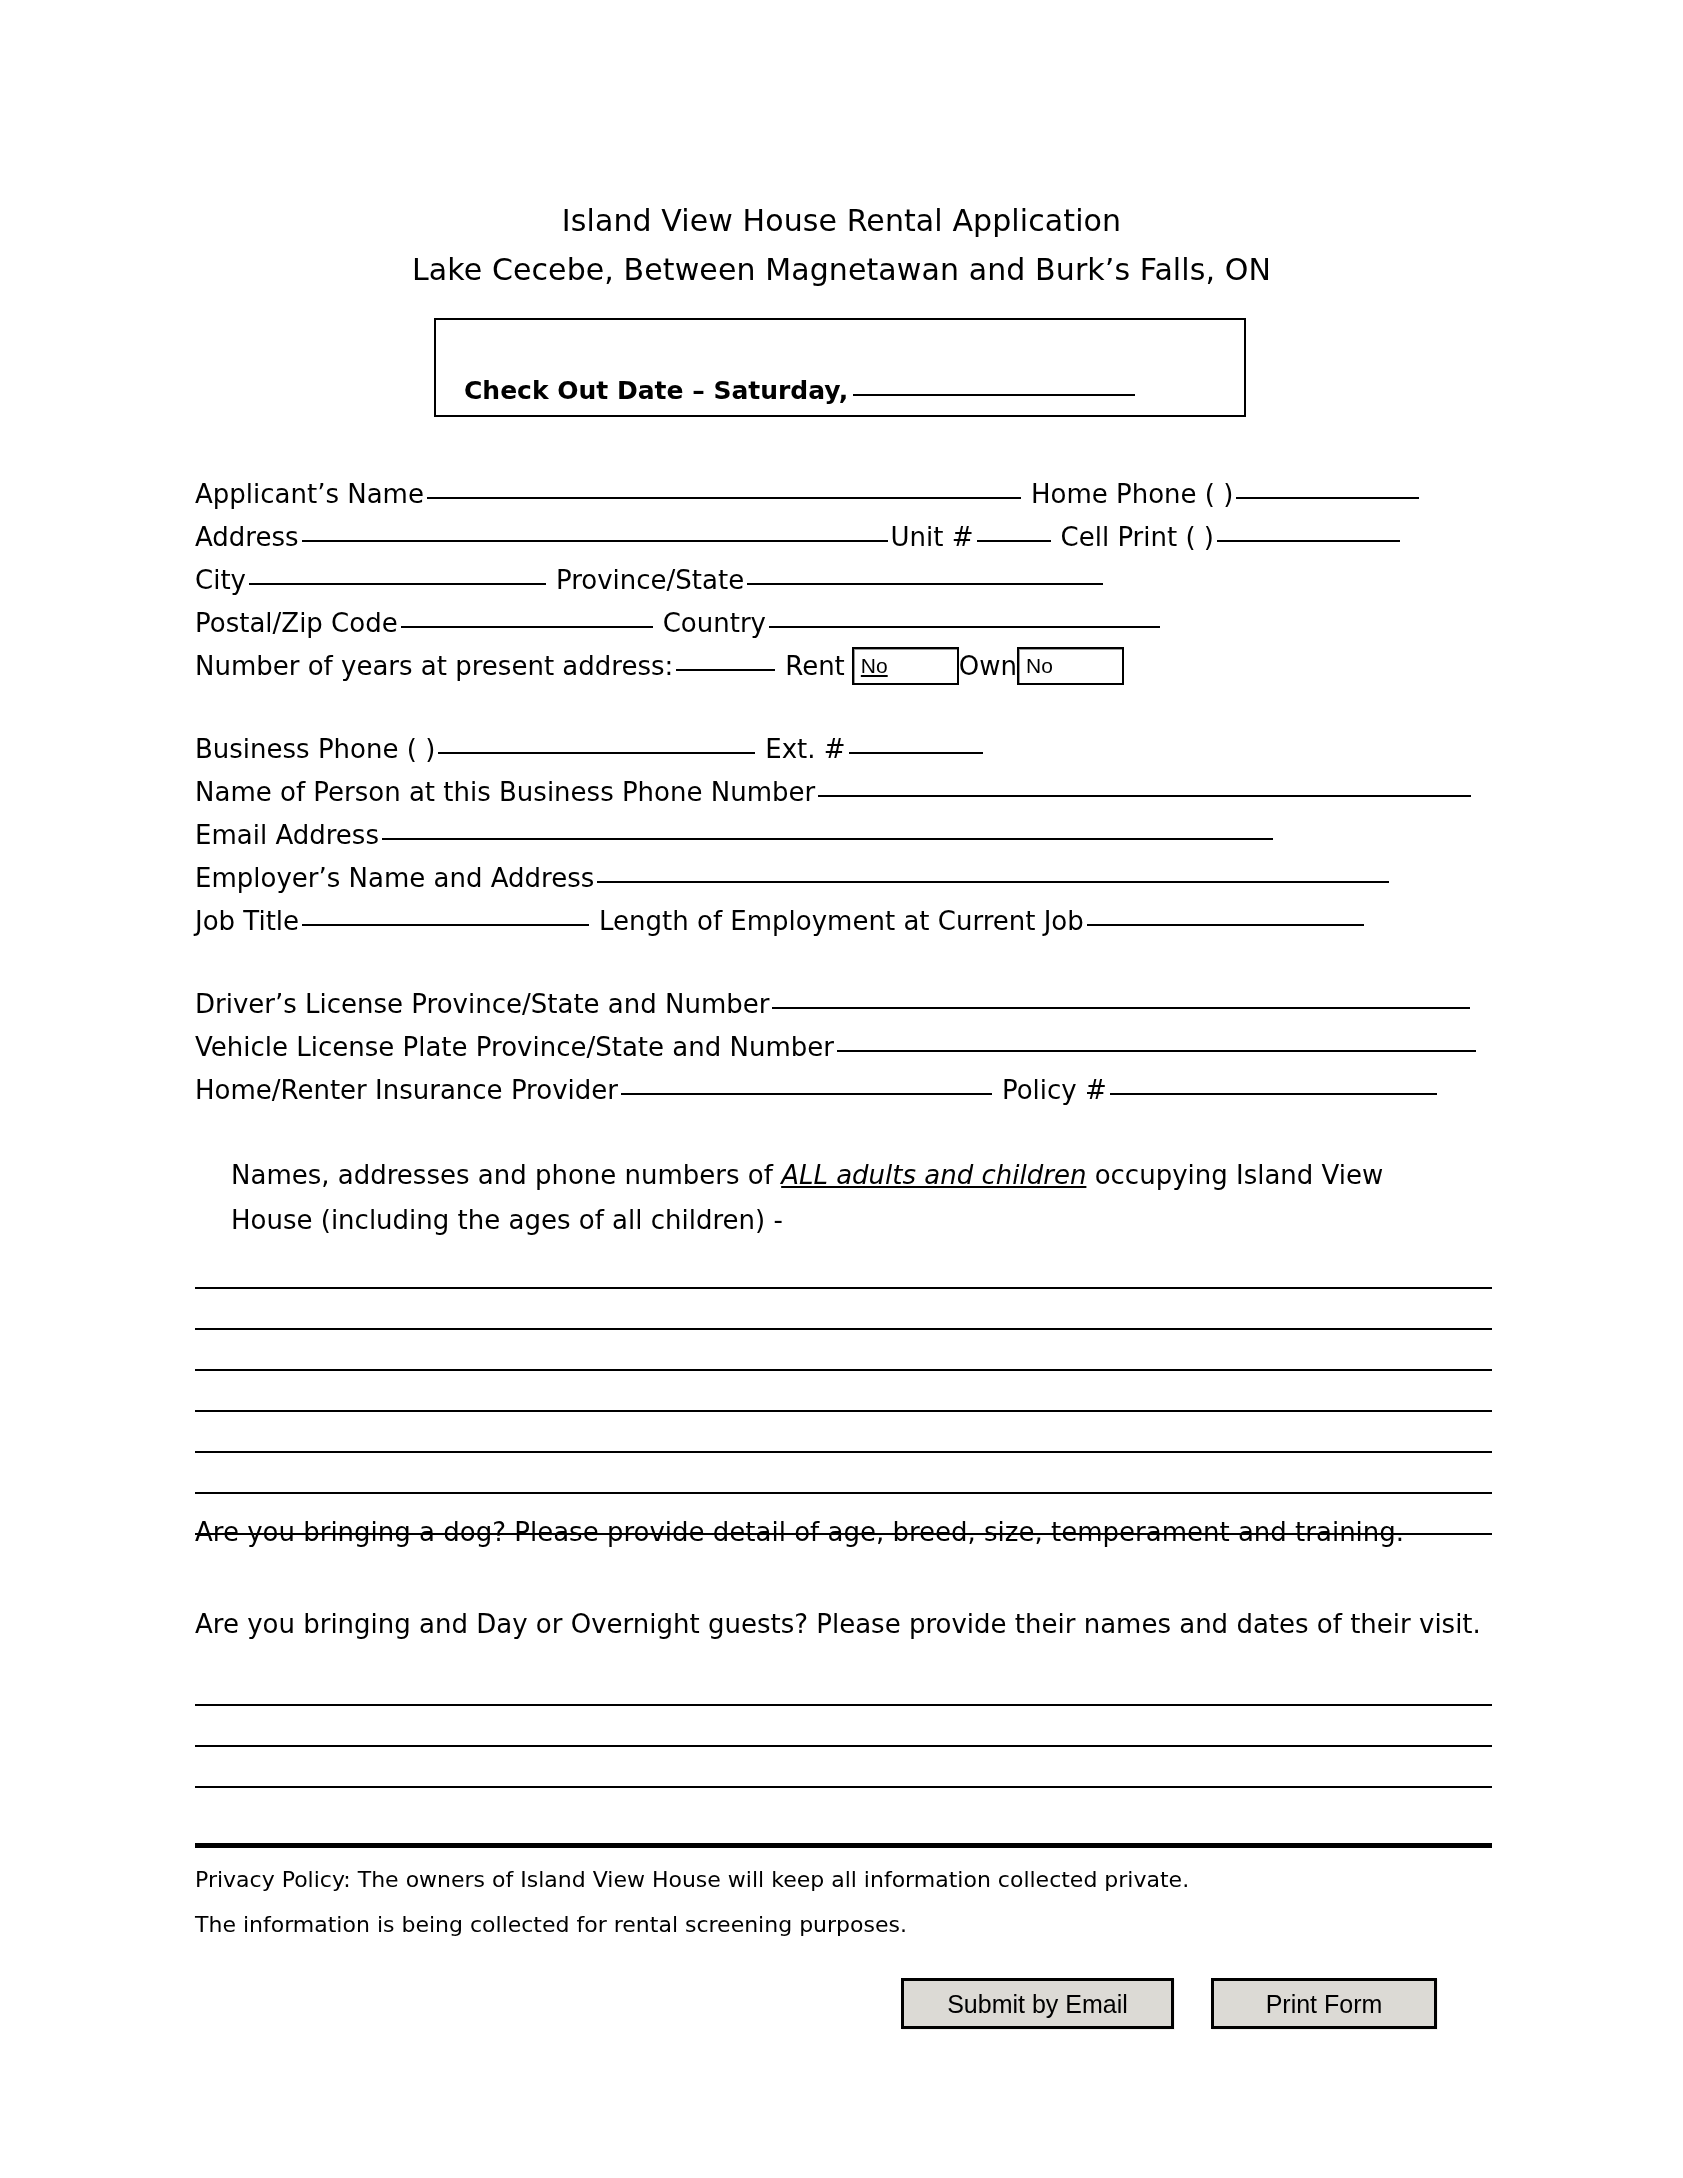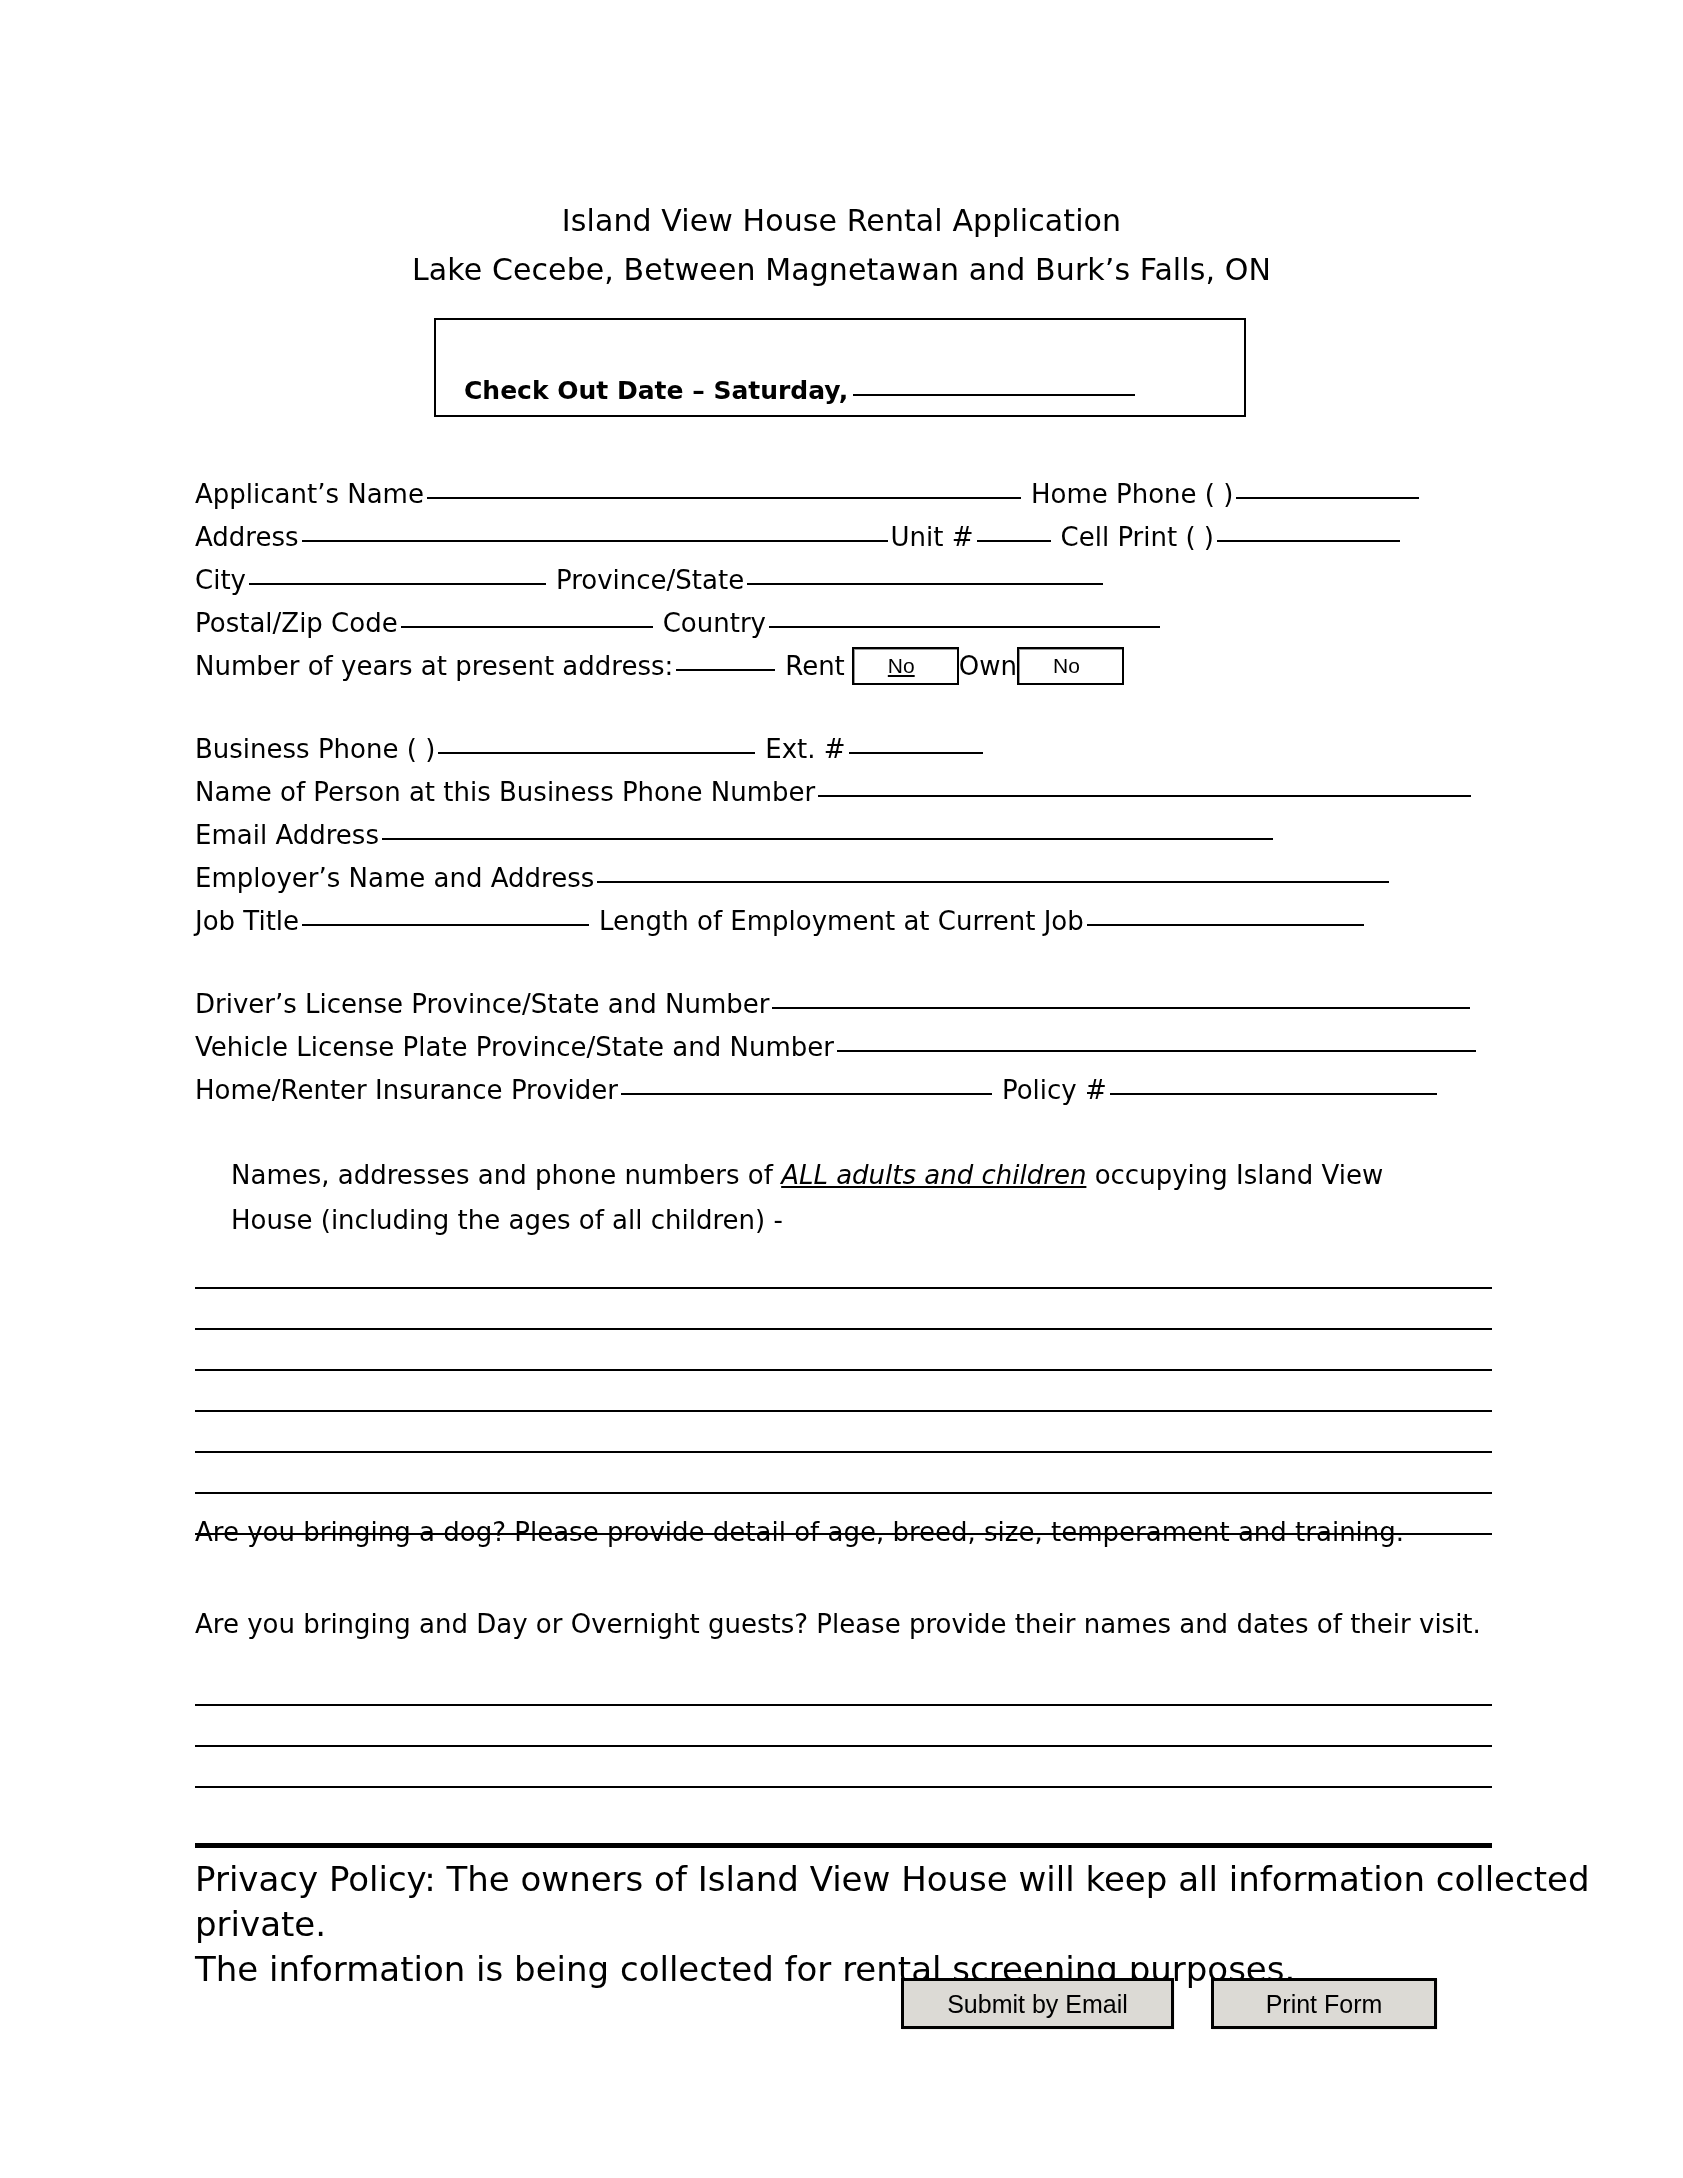--- a/index.html
+++ b/index.html
@@ -101,21 +101,20 @@
     box-sizing: border-box;
     box-shadow: inset 1px 1px 0 #9a9a9a;
   }
   .fieldbox .fv {
     position: absolute;
     left: 7px;
     top: 3px;
     font-size: 21px;
     line-height: 28px;
     font-family: "Liberation Sans", sans-serif;
-    margin-left: 27px;
   }
   .fieldbox.underlined .fv { text-decoration: underline; }
 
   
   .blank-lines {
     position: absolute;
     left: 195px;
     width: 1297px;
   }
   .bl {
@@ -149,21 +148,21 @@
     left: 195px;
     width: 1297px;
     border-top: 5px solid #000;
     height: 0;
   }
 
   
   .privacy {
     position: absolute;
     left: 195px;
-    font-size: 34px;
+    font-size: 22px;
     line-height: 45px;
   }
 
   
   .btn-row {
     position: absolute;
     left: 901px;
     top: 1978px;
     width: 594px;
     height: 51px;

